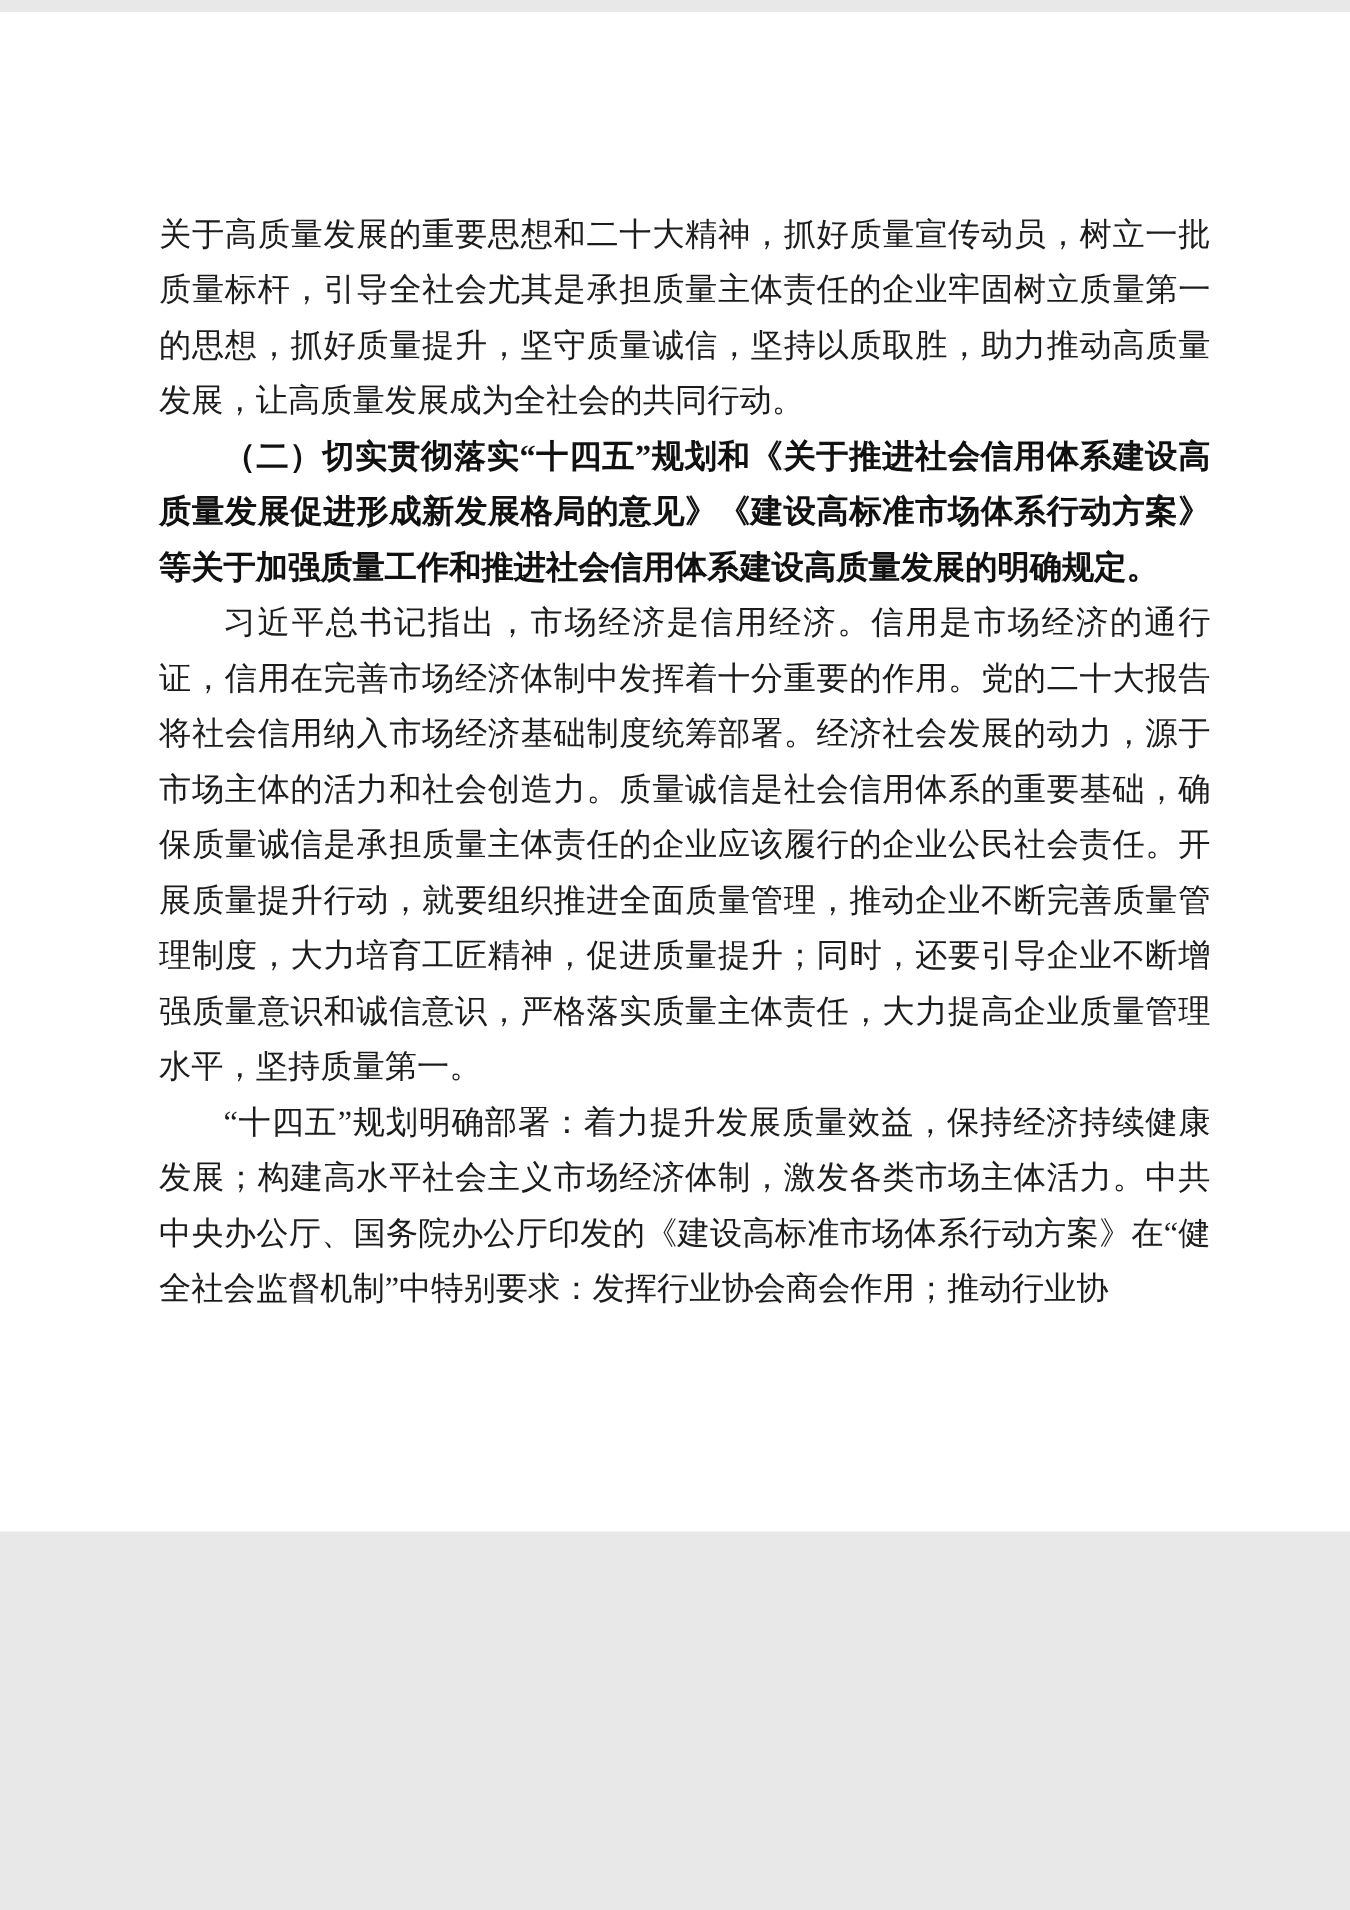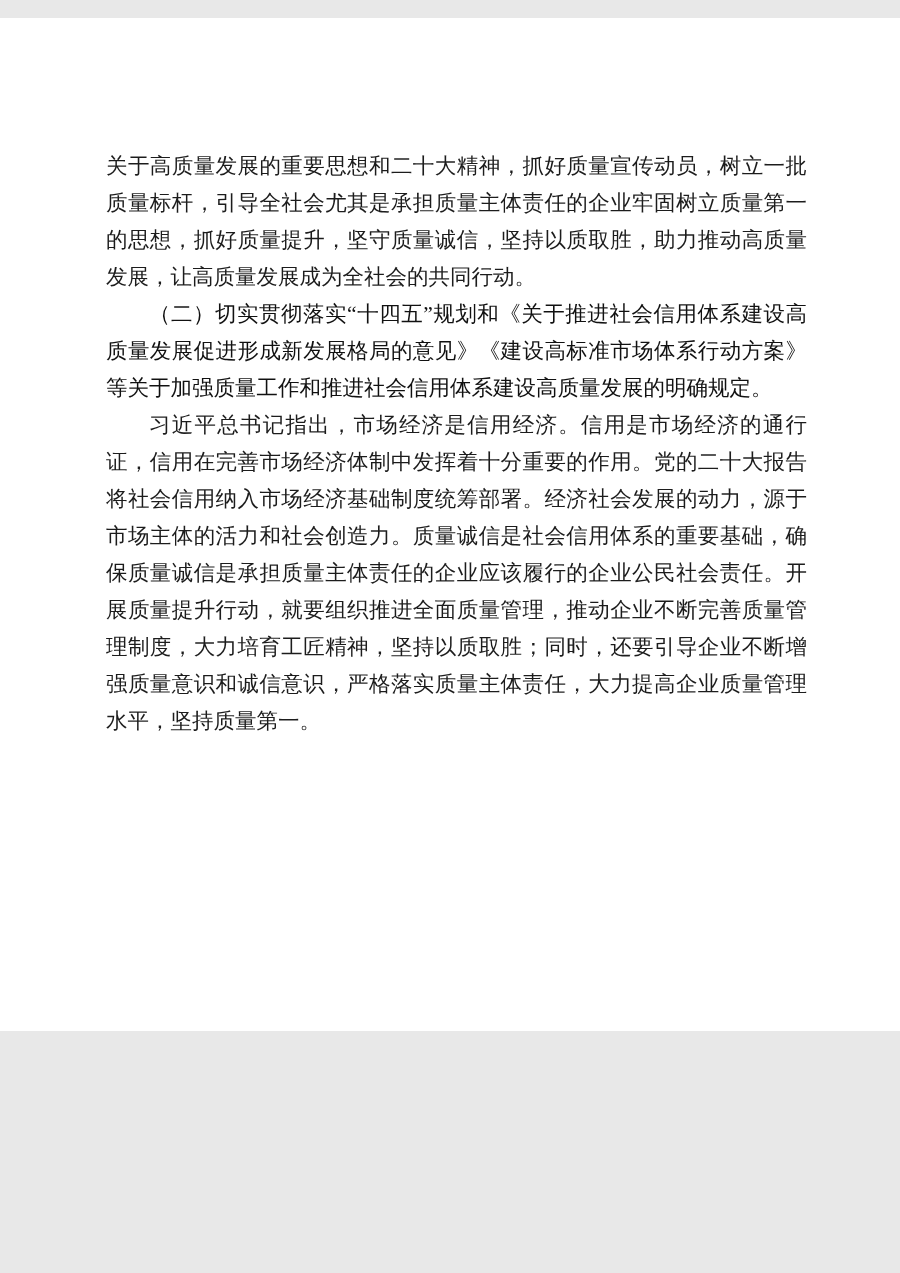--- a/index.html
+++ b/index.html
@@ -5,42 +5,42 @@
   * { margin: 0; padding: 0; box-sizing: border-box; }
   html, body {
     background: #e8e8e8;
     font-family: "Liberation Serif", "DejaVu Serif", serif;
   }
   .page {
     position: relative;
     width: 900px;
     height: 1013px;
     background: #ffffff;
-    margin: 18px auto;
+    margin: 8px auto;
     overflow: hidden;
   }
   .content {
     position: absolute;
     left: 106px;
     top: 130px;
     width: 701px;
     color: #1c1c1c;
     font-size: 21.5px;
     line-height: 37px;
     text-align: justify;
   }
   .para {
     text-indent: 2em;
     margin: 0;
   }
   .para.no-indent {
     text-indent: 0;
   }
   .para.heading {
-    font-weight: normal;
+    font-weight: bold;
     color: #111111;
   }
   .page-footer {
     position: absolute;
     left: 130px;
     top: 1163px;
     font-size: 21px;
     color: #222222;
     letter-spacing: 2px;
   }
@@ -52,19 +52,20 @@
     color: #1c1c1c;
   }
 </style>
 </head>
 <body>
 
 <div class="page">
   <div class="content">
     <p class="para no-indent">关于高质量发展的重要思想和二十大精神，抓好质量宣传动员，树立一批质量标杆，引导全社会尤其是承担质量主体责任的企业牢固树立质量第一的思想，抓好质量提升，坚守质量诚信，坚持以质取胜，助力推动高质量发展，让高质量发展成为全社会的共同行动。</p>
     <p class="para heading">（二）切实贯彻落实“十四五”规划和《关于推进社会信用体系建设高质量发展促进形成新发展格局的意见》《建设高标准市场体系行动方案》等关于加强质量工作和推进社会信用体系建设高质量发展的明确规定。</p>
-    <p class="para">习近平总书记指出，市场经济是信用经济。信用是市场经济的通行证，信用在完善市场经济体制中发挥着十分重要的作用。党的二十大报告将社会信用纳入市场经济基础制度统筹部署。经济社会发展的动力，源于市场主体的活力和社会创造力。质量诚信是社会信用体系的重要基础，确保质量诚信是承担质量主体责任的企业应该履行的企业公民社会责任。开展质量提升行动，就要组织推进全面质量管理，推动企业不断完善质量管理制度，大力培育工匠精神，坚持以质取胜；同时，还要引导企业不断增强质量意识和诚信意识，严格落实质量主体责任，大力提高企业质量管理水平，坚持质量第一。</p>
+    <p class="para">习近平总书记指出，市场经济是信用经济。信用是市场经济的通行证，信用在完善市场经济体制中发挥着十分重要的作用。党的二十大报告将社会信用纳入市场经济基础制度统筹部署。经济社会发展的动力，源于市场主体的活力和社会创造力。质量诚信是社会信用体系的重要基础，确保质量诚信是承担质量主体责任的企业应该履行的企业公民社会责任。开展质量提升行动，就要组织推进全面质量管理，推动企业不断完善质量管理制度，大力培育工匠精神，促进质量提升；同时，还要引导企业不断增强质量意识和诚信意识，严格落实质量主体责任，大力提高企业质量管理水平，坚持质量第一。</p>
+    <p class="para">“十四五”规划明确部署：着力提升发展质量效益，保持经济持续健康发展；构建高水平社会主义市场经济体制，激发各类市场主体活力。中共中央办公厅、国务院办公厅印发的《建设高标准市场体系行动方案》在“健全社会监督机制”中特别要求：发挥行业协会商会作用；推动行业协</p>
   </div>
 
   <div class="page-footer">
     <span class="dash">—</span><span class="num">6</span><span class="dash">—</span>
   </div>
 </div>
 
 </body></html>

